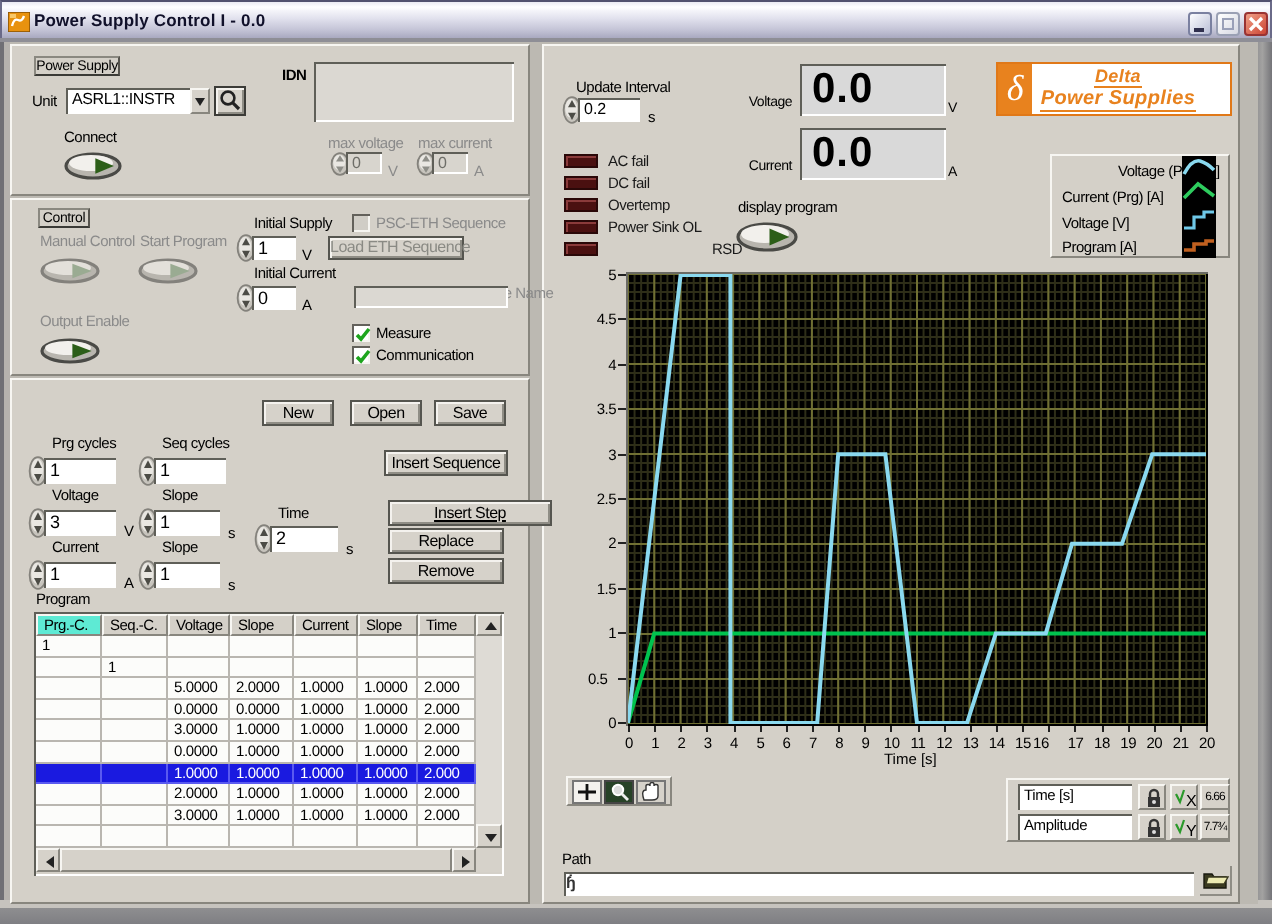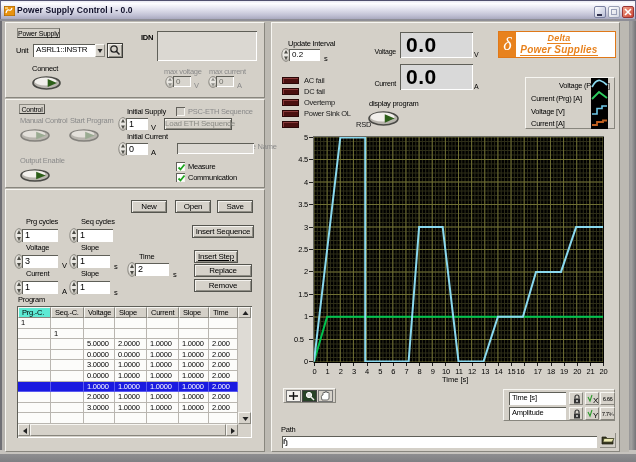--- a/index.html
+++ b/index.html
@@ -201,21 +201,21 @@
 <div class="lbl" style="left:139px;top:252px;">Time</div>
 <svg class="abs" style="left:127px;top:262px" width="10" height="15" viewBox="0 0 10 15">
     <ellipse cx="5" cy="7.5" rx="4.2" ry="6.9" fill="#c7c4bd" stroke="#84827c" stroke-width="0.9"></ellipse>
     <ellipse cx="4.6" cy="6.7" rx="3" ry="5.3" fill="#e9e7e2"></ellipse>
     <path d="M5 2.1 L7 6.0 L3 6.0 Z" fill="#4c4c46"></path>
     <path d="M5 12.9 L7 9.0 L3 9.0 Z" fill="#4c4c46"></path>
   </svg>
 <div class="abs sunk2" style="left:135px;top:263px;width:34px;height:13px;background:#ffffff;font-size:9px;color:#000;line-height:13px;padding-left:3px;">2</div>
 <div class="lbl" style="left:173px;top:270px;">s</div>
 <div class="btn" style="left:192px;top:225px;width:62px;height:13px;line-height:11px;color:#000;font-size:8px;">Insert Sequence</div>
-<div class="btn" style="left:194px;top:250px;width:44px;height:13px;line-height:11px;color:#000;font-size:8px;text-decoration:underline;">Insert Step</div>
+<div class="btn" style="left:194px;top:250px;width:82px;height:13px;line-height:11px;color:#000;font-size:8px;text-decoration:underline;">Insert Step</div>
 <div class="btn" style="left:194px;top:264px;width:58px;height:13px;line-height:11px;color:#000;font-size:8px;">Replace</div>
 <div class="btn" style="left:194px;top:279px;width:58px;height:13px;line-height:11px;color:#000;font-size:8px;">Remove</div>
 <div class="lbl" style="left:18px;top:295px;">Program</div>
 <div class="abs sunk2" style="left:17px;top:306px;width:235px;height:132.0px;background:#d4d0c8;"></div>
 <div class="abs raise" style="left:18px;top:307px;width:33px;height:11px;background:#5eead4;font-size:7.5px;letter-spacing:-0.25px;line-height:10px;padding-left:3px;color:#000;">Prg.-C.</div>
 <div class="abs raise" style="left:51px;top:307px;width:33px;height:11px;background:#d4d0c8;font-size:7.5px;letter-spacing:-0.25px;line-height:10px;padding-left:3px;color:#000;">Seq.-C.</div>
 <div class="abs raise" style="left:84px;top:307px;width:31px;height:11px;background:#d4d0c8;font-size:7.5px;letter-spacing:-0.25px;line-height:10px;padding-left:3px;color:#000;">Voltage</div>
 <div class="abs raise" style="left:115px;top:307px;width:32px;height:11px;background:#d4d0c8;font-size:7.5px;letter-spacing:-0.25px;line-height:10px;padding-left:3px;color:#000;">Slope</div>
 <div class="abs raise" style="left:147px;top:307px;width:32px;height:11px;background:#d4d0c8;font-size:7.5px;letter-spacing:-0.25px;line-height:10px;padding-left:3px;color:#000;">Current</div>
 <div class="abs raise" style="left:179px;top:307px;width:30px;height:11px;background:#d4d0c8;font-size:7.5px;letter-spacing:-0.25px;line-height:10px;padding-left:3px;color:#000;">Slope</div>
@@ -352,21 +352,21 @@
     <path d="M16.740000000000002 3.3 L16.740000000000002 11.700000000000001 L26.66 7.5 Z" fill="#2c5e18"></path>
   </svg>
 <div class="abs" style="left:498px;top:31px;width:118px;height:27px;background:#fff;border:1px solid #e07818;">
 <div class="abs" style="left:0px;top:0px;width:17px;height:25px;background:#e8821e;color:#fff;font-size:18px;text-align:center;line-height:24px;font-style:italic;font-family:'Liberation Serif',serif;">δ</div>
 <div class="abs" style="left:17px;top:1px;width:86px;text-align:center;font-style:italic;font-weight:bold;color:#e8821e;font-size:9px;line-height:11px;letter-spacing:0.2px;"><span style="border-bottom:1px solid #e8821e;">Delta</span><br><span style="font-size:10px;border-bottom:1px solid #e8821e;">Power Supplies</span></div>
 </div>
 <div class="abs raise" style="left:525px;top:77px;width:90px;height:52px;background:#d4d0c8;"></div>
 <div class="lbl" style="left:531px;top:81px;font-size:7.5px;margin-left:28px;">Voltage (Prg) [V]</div>
 <div class="lbl" style="left:531px;top:94px;font-size:7.5px;">Current (Prg) [A]</div>
 <div class="lbl" style="left:531px;top:107px;font-size:7.5px;">Voltage [V]</div>
-<div class="lbl" style="left:531px;top:119px;font-size:7.5px;">Current [A]</div>
+<div class="lbl" style="left:531px;top:119px;font-size:7.5px;">Program [A]</div>
 <div class="abs" style="left:591px;top:78px;width:17px;height:51px;background:#000;"></div>
 <svg class="abs" style="left:591px;top:78px" width="17" height="51" viewBox="0 0 17 51">
 <path d="M1 9 Q5 1.5 9 2.5 Q12.5 3.5 16 7" stroke="#8ad9ef" stroke-width="1.8" fill="none"></path>
 <path d="M1 21 L8 14 L16 20" stroke="#2ecc5e" stroke-width="1.8" fill="none"></path>
 <path d="M1 36 L6 36 L6 30.5 L11 30.5 L11 28 L16 28" stroke="#6fc8e8" stroke-width="1.6" fill="none"></path>
 <path d="M1 47 L6 47 L6 44 L12 44 L12 42.5 L16 42.5" stroke="#c06020" stroke-width="1.8" fill="none"></path>
 </svg>
 <div class="abs" style="left:313px;top:136px;width:291px;height:227px;box-shadow:inset 1px 1px 0 #6a6a64;background:#000;"></div>
 <svg class="abs" style="left:314px;top:137px" width="289" height="225" viewBox="0 0 289 225">
     <rect width="289" height="225" fill="#000"></rect>

